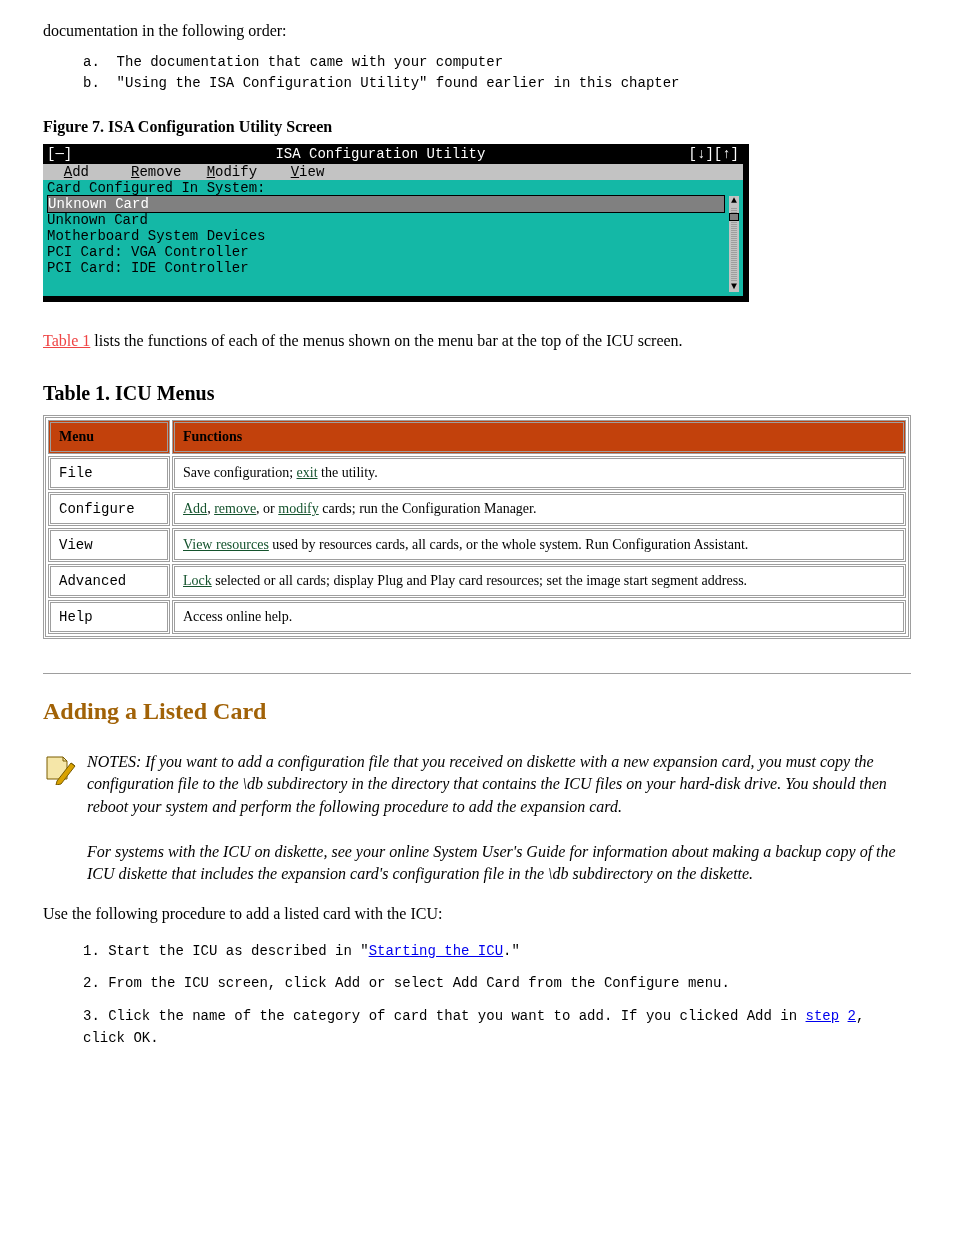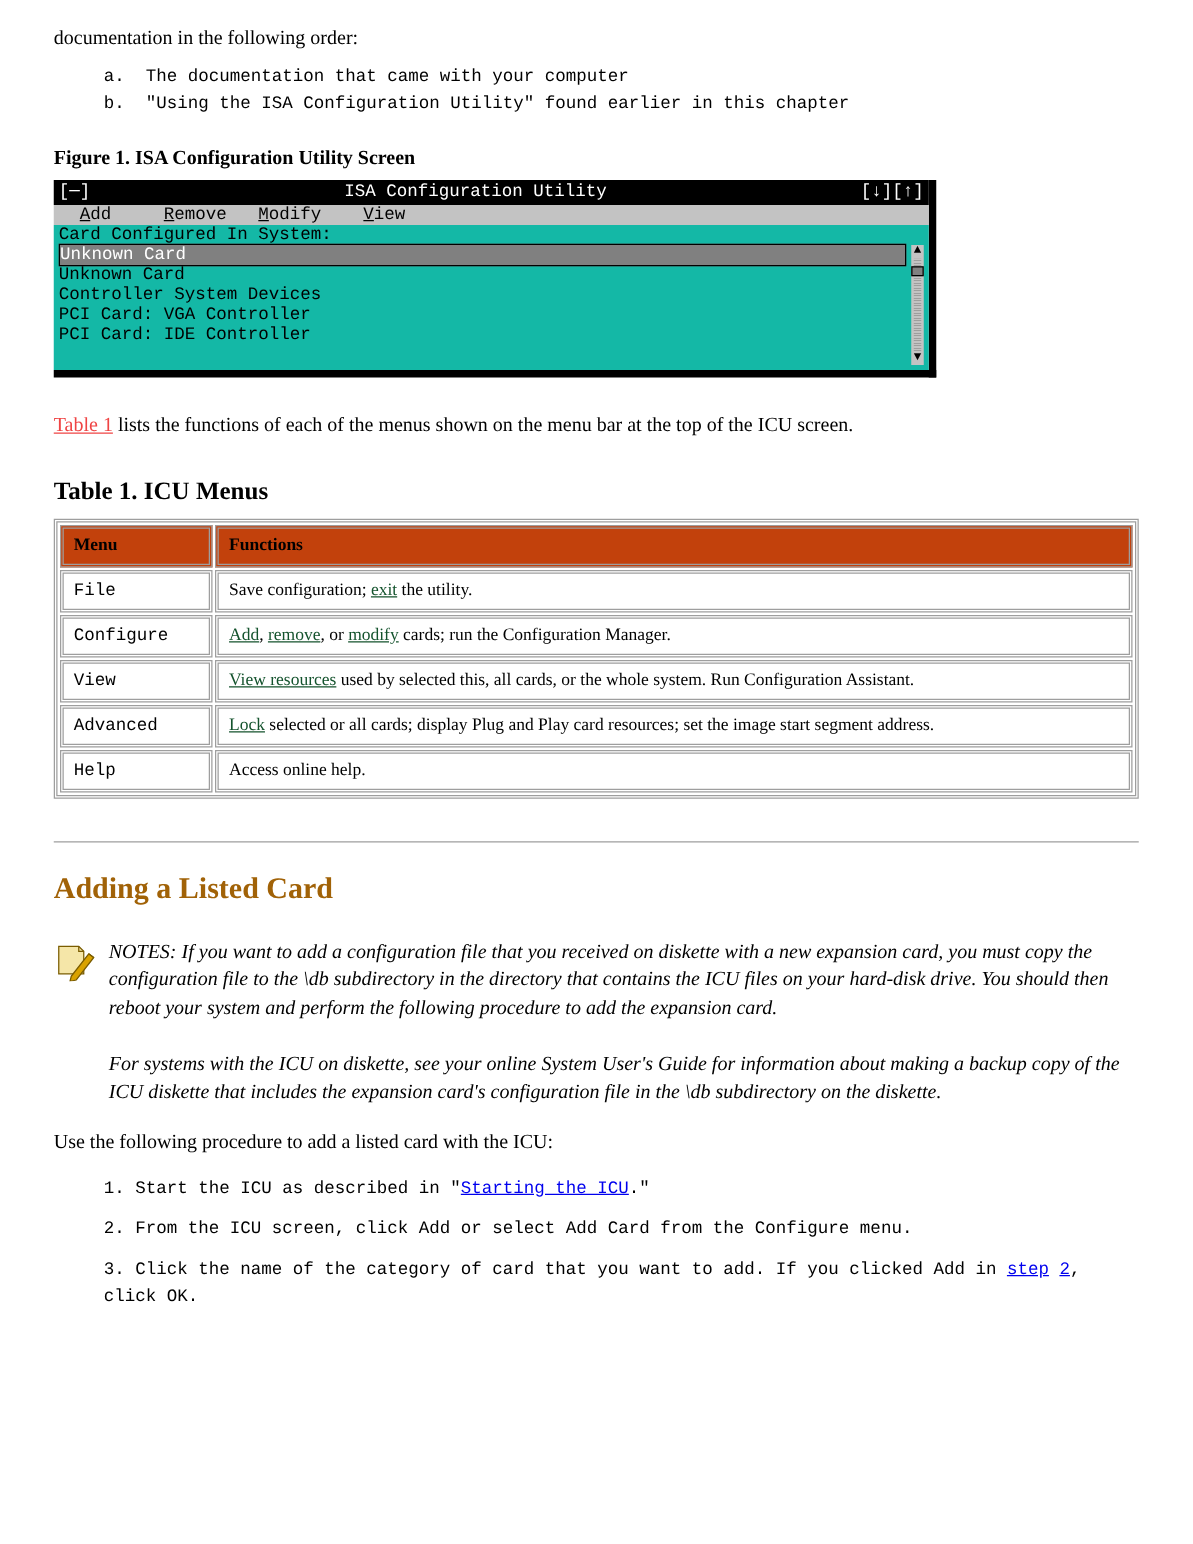--- a/index.html
+++ b/index.html
@@ -201,38 +201,38 @@
 <body>
 
 <div class="page">
 
   <p class="intro-text">documentation in the following order:</p>
   <div class="indent-list">
     <div>a.  The documentation that came with your computer</div>
     <div>b.  "Using the ISA Configuration Utility" found earlier in this chapter</div>
   </div>
 
-  <div class="figure-label">Figure 1. ISA Configuration Utility Screen</div>
+  <div class="figure-label">Figure 7. ISA Configuration Utility Screen</div>
 
   
   <div class="tui-wrap">
     <div class="tui">
       <div class="titlebar">
         <span class="sysbox">[─]</span>
         <span class="title">ISA Configuration Utility</span>
         <span class="arrows">[↓][↑]</span>
       </div>
       <div class="submenubar">  <span class="ul">A</span>dd     <span class="ul">R</span>emove   <span class="ul">M</span>odify    <span class="ul">V</span>iew</div>
       <div class="body">
         <div class="listlabel">Card Configured In System:</div>
         <div class="listarea">
           <div class="listcol">
             <div class="row selected">Unknown Card</div>
             <div class="row">Unknown Card</div>
-            <div class="row">Controller System Devices</div>
+            <div class="row">Motherboard System Devices</div>
             <div class="row">PCI Card: VGA Controller</div>
             <div class="row">PCI Card: IDE Controller</div>
             <div class="row">&nbsp;</div>
           </div>
           <div class="scrollbar">
             <div class="arrow">▲</div>
             <div class="track">
                 <div class="thumb"></div>
               </div>
             <div class="arrow">▼</div>
@@ -257,21 +257,21 @@
     <tr>
       <td><tt>File</tt></td>
       <td><span>Save configuration; </span><a href="#">exit</a><span> the utility.</span></td>
     </tr>
     <tr>
       <td><tt>Configure</tt></td>
       <td><a href="#">Add</a><span>, </span><a href="#">remove</a><span>, or </span><a href="#">modify</a><span> cards; run the Configuration Manager.</span></td>
     </tr>
     <tr>
       <td><tt>View</tt></td>
-      <td><a href="#">View resources</a><span> used by selected this, all cards, or the whole system. Run Configuration Assistant.</span></td>
+      <td><a href="#">View resources</a><span> used by resources cards, all cards, or the whole system. Run Configuration Assistant.</span></td>
     </tr>
     <tr>
       <td><tt>Advanced</tt></td>
       <td><a href="#">Lock</a><span> selected or all cards; display Plug and Play card resources; set the image start segment address.</span></td>
     </tr>
     <tr>
       <td><tt>Help</tt></td>
       <td>Access online help.</td>
     </tr>
   </tbody>

